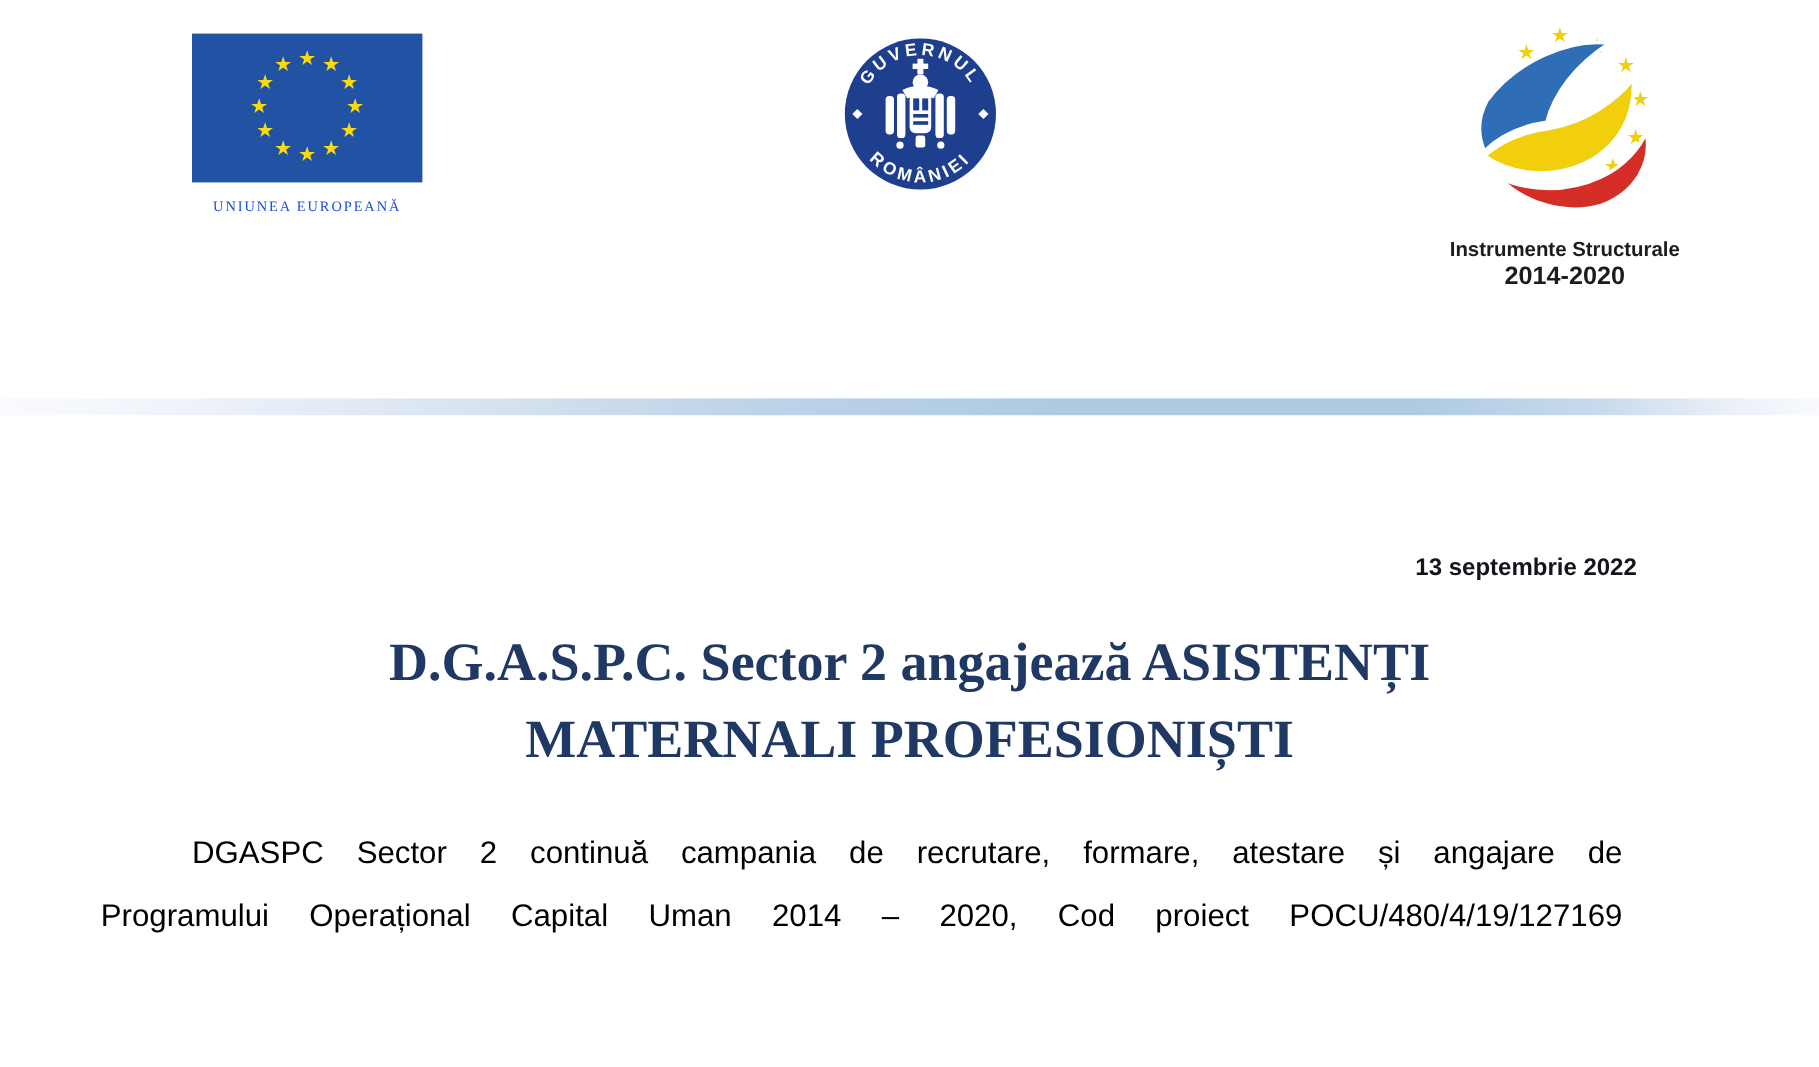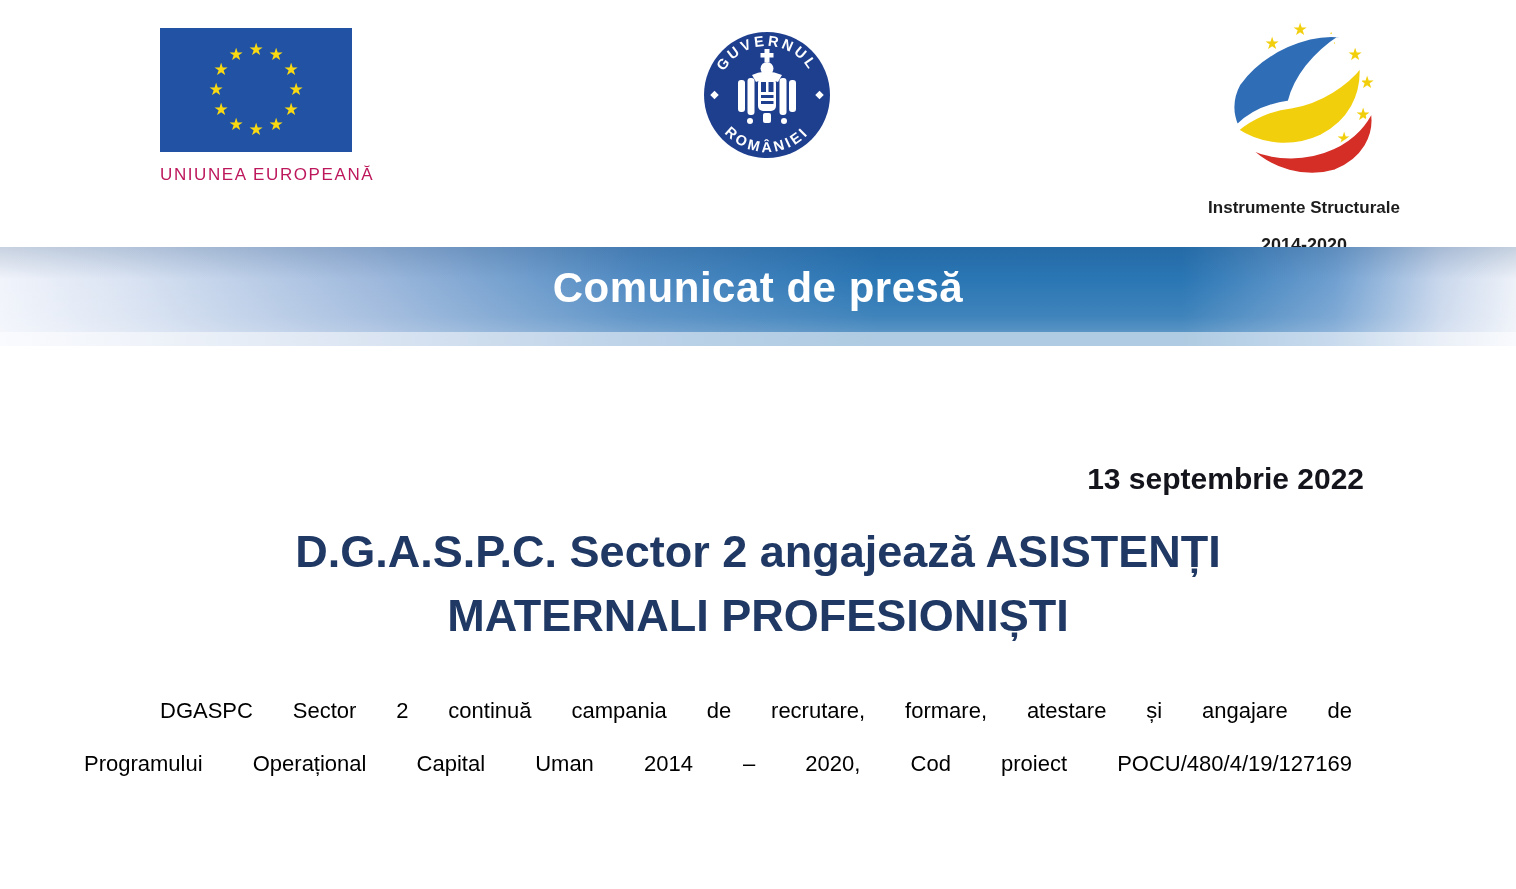--- a/index.html
+++ b/index.html
@@ -11,32 +11,33 @@
   .page{position:absolute;inset:0;}
 
   
   .eu-logo{position:absolute;left:160px;top:28px;width:192px;text-align:center;}
   .eu-flag{position:relative;width:192px;height:124px;background:#2152a3;}
   .eu-flag .star{
     position:absolute;transform:translate(-50%,-50%);
     color:#f8d912;font-size:17px;line-height:1;
   }
   .eu-label{
-    margin-top:13px;font-size:17px;letter-spacing:1.6px;color:#be185d;
+    margin-top:13px;font-size:12px;letter-spacing:1.6px;color:#1d4ed8;
     white-space:nowrap;
+    font-family:Liberation Serif, serif;
   }
 
   .gov-seal{position:absolute;left:702px;top:30px;}
   .seal-text{fill:#ffffff;font-family:"Liberation Sans",sans-serif;font-size:14.5px;font-weight:bold;letter-spacing:3px;}
 
   .is-logo{position:absolute;left:1202px;top:22px;width:204px;text-align:center;}
   .is-graphic{display:block;margin:0 auto;}
   .is-star{fill:#f2cf0d;font-size:17px;font-family:"DejaVu Sans",sans-serif;}
   .is-line1{font-size:17px;font-weight:bold;color:#1c1c1c;margin-top:16px;white-space:nowrap;}
-  .is-line2{font-size:18px;font-weight:bold;color:#1c1c1c;margin-top:17px;}
+  .is-line2{font-size:21px;font-weight:bold;color:#1c1c1c;margin-top:1px;}
 
   
   .banner{
     position:absolute;left:0;top:247px;width:1516px;height:85px;
     background:
       linear-gradient(180deg, rgba(12,55,105,0.18) 0%, rgba(255,255,255,0) 38%, rgba(255,255,255,0.10) 82%, rgba(255,255,255,0.22) 100%),
       linear-gradient(90deg, #f1f4fb 0%, #dbe4f3 8%, #9db8dc 25%, #4f8ac2 42%, #2a76b4 58%, #2a76b4 78%, #6f9fd0 88%, #c9d7ec 95%, #eef2f9 100%);
     display:flex;align-items:center;justify-content:center;
   }
   .banner-title{
@@ -44,29 +45,29 @@
     transform:translateY(-2px);
   }
   .banner-strip{
     position:absolute;left:0;top:332px;width:1516px;height:14px;opacity:0.38;
     background:linear-gradient(90deg, #f1f4fb 0%, #dbe4f3 8%, #9db8dc 25%, #4f8ac2 42%, #2a76b4 58%, #2a76b4 78%, #6f9fd0 88%, #c9d7ec 95%, #eef2f9 100%);
   }
 
   
   .date{
     position:absolute;left:84px;top:462px;width:1280px;
-    text-align:right;font-size:30px;font-weight:bold;color:#14141c;
+    text-align:right;font-size:20px;font-weight:bold;color:#14141c;
   }
   .doc-title{
     position:absolute;left:110px;top:520px;width:1296px;margin:0;
-    text-align:center;font-size:45px;line-height:64px;font-weight:bold;color:#1f3864;
+    text-align:center;font-size:45px;line-height:64px;font-weight:bold;color:#1f3864;font-family:Liberation Serif, serif;
   }
   .para{position:absolute;left:84px;top:684px;width:1268px;color:#000;}
   .para .line{
-    font-size:22px;line-height:53px;
+    font-size:26px;line-height:53px;
     text-align:justify;text-align-last:justify;
     white-space:normal;
   }
   .para .line.indent{text-indent:76px;}
 </style>
 </head>
 <body>
 
 <div class="page">
 
@@ -138,23 +139,20 @@
       <g stroke="#ffffff" stroke-width="3">
         <path fill="#2f6db6" d="M30,62 C55,28 100,10 132,14 C104,32 86,56 80,80 C58,83 40,92 28,104 C22,90 23,75 30,62 Z"></path>
         <path fill="#f2cf0d" d="M28,108 C42,96 62,87 82,85 C112,80 138,62 152,44 C154,74 140,100 112,114 C84,127 52,124 28,108 Z"></path>
         <path fill="#d42e27" d="M40,126 C66,138 98,138 124,126 C146,116 158,100 163,88 C168,114 154,138 126,149 C96,158 62,148 40,126 Z"></path>
       </g>
     </svg>
     <div class="is-line1">Instrumente Structurale</div>
     <div class="is-line2">2014-2020</div>
   </div>
 
-  <div class="banner">
-    <span class="banner-title">Comunicat de presă</span>
-  </div>
   <div class="banner-strip"></div>
 
   <div class="date">13 septembrie 2022</div>
 
   <h1 class="doc-title">
     <span>D.G.A.S.P.C. Sector 2 angajează ASISTENȚI</span><br>
     <span>MATERNALI PROFESIONIȘTI</span>
   </h1>
 
   <div class="para">

